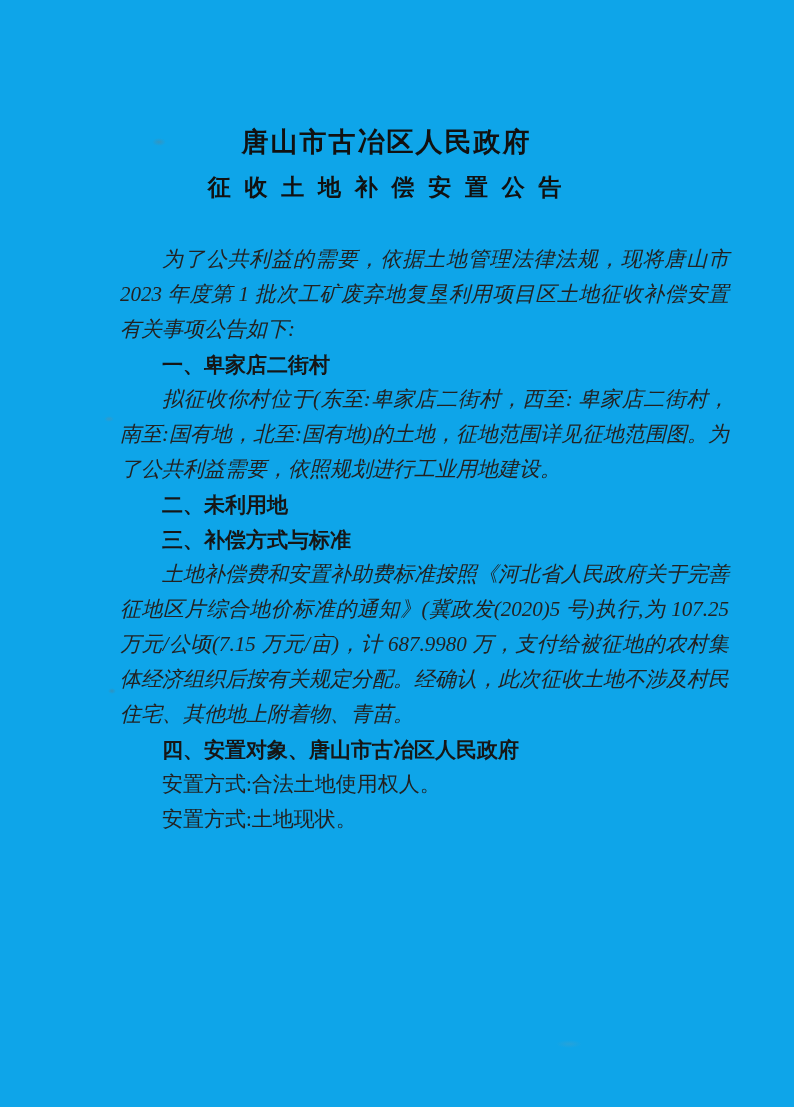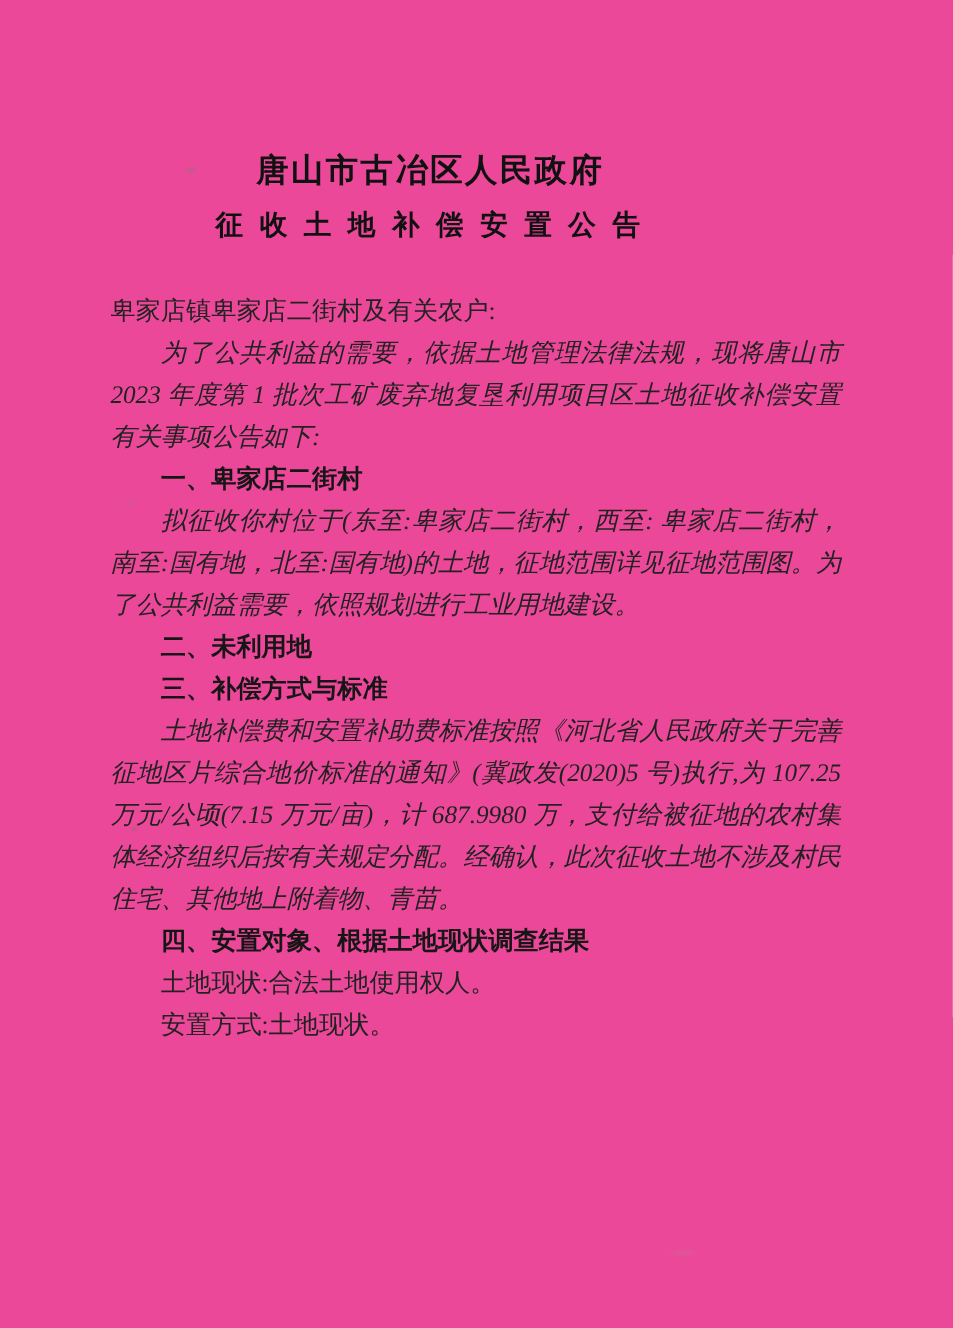--- a/index.html
+++ b/index.html
@@ -8,22 +8,22 @@
     width: 794px;
     height: 1107px;
     position: relative;
     overflow: hidden;
     font-family: "Liberation Serif", "DejaVu Serif", serif;
     color: #1c1c1c;
   }
   .page {
     position: absolute;
     inset: 0;
-    background: #ec4899;
-    padding: 126px 72px 0 92px;
+    background: #0ea5e9;
+    padding: 126px 72px 0 120px;
   }
   .title-block {
     width: 609px;
     margin-left: -38px;
     text-align: center;
   }
   .doc-title {
     font-size: 27px;
     font-weight: bold;
     letter-spacing: 2px;
@@ -84,34 +84,33 @@
 
 <div class="page">
 
   <div class="title-block">
     <div class="doc-title">唐山市古冶区人民政府</div>
     <div class="doc-subtitle">征 收 土 地 补 偿 安 置 公 告</div>
   </div>
 
   <div class="body-text">
 
-    <p class="salutation">卑家店镇卑家店二街村及有关农户:</p>
 
     <p class="para">为了公共利益的需要，依据土地管理法律法规，现将唐山市 2023 年度第 1 批次工矿废弃地复垦利用项目区土地征收补偿安置有关事项公告如下:</p>
 
     <p class="sec-heading">一、卑家店二街村</p>
     <p class="para">拟征收你村位于(东至:卑家店二街村，西至: 卑家店二街村，南至:国有地，北至:国有地)的土地，征地范围详见征地范围图。为了公共利益需要，依照规划进行工业用地建设。</p>
 
     <p class="sec-heading">二、未利用地</p>
 
     <p class="sec-heading">三、补偿方式与标准</p>
     <p class="para">土地补偿费和安置补助费标准按照《河北省人民政府关于完善征地区片综合地价标准的通知》(冀政发(2020)5 号)执行,为 107.25 万元/公顷(7.15 万元/亩)，计 687.9980 万，支付给被征地的农村集体经济组织后按有关规定分配。经确认，此次征收土地不涉及村民住宅、其他地上附着物、青苗。</p>
 
-    <p class="sec-heading">四、安置对象、根据土地现状调查结果</p>
-    <p class="sub-line">土地现状:合法土地使用权人。</p>
+    <p class="sec-heading">四、安置对象、唐山市古冶区人民政府</p>
+    <p class="sub-line">安置方式:合法土地使用权人。</p>
     <p class="sub-line">安置方式:土地现状。</p>
 
   </div>
 </div>
 
 <div class="smudge smudge-1"></div>
 <div class="smudge smudge-2"></div>
 <div class="smudge smudge-3"></div>
 <div class="smudge smudge-4"></div>
 

